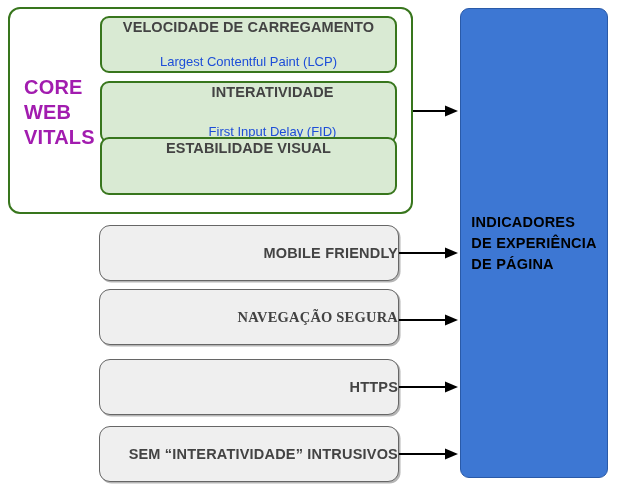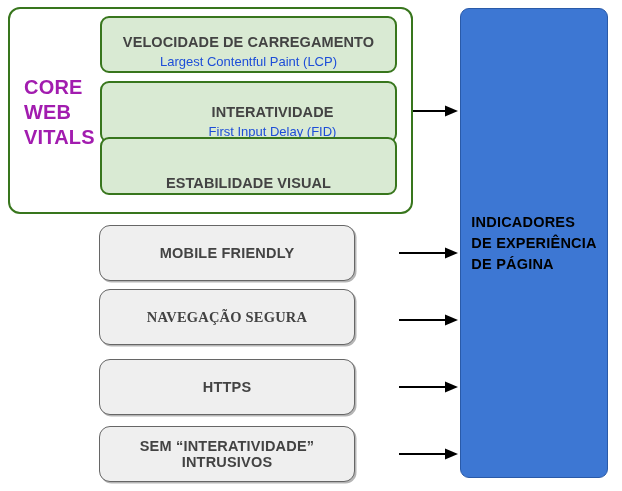--- a/index.html
+++ b/index.html
@@ -49,21 +49,21 @@
     position: absolute;
     left: 100px;
     width: 297px;
     border: 2px solid #38761d;
     border-radius: 9px;
     background: #d9ead3;
     box-sizing: border-box;
     display: flex;
     flex-direction: column;
     align-items: center;
-    justify-content: flex-end;
+    justify-content: space-between;
     text-align: center;
   }
   .green-card .title {
     color: #434343;
     font-size: 14.5px;
     font-weight: bold;
     letter-spacing: 0.1px;
     line-height: 19px;
   }
   .green-card .subtitle {
@@ -74,29 +74,29 @@
     margin-top: 1px;
   }
   #green-card-0 { top: 16px;  height: 57px; }
   #green-card-1 { top: 81px;  height: 62px; padding-left: 48px; }
   #green-card-2 { top: 137px; height: 58px; }
 
   
   .gray-card {
     position: absolute;
     left: 99px;
-    width: 256px;
+    width: 300px;
     height: 56px;
     border: 1.6px solid #666666;
     border-radius: 11px;
     background: #efefef;
     box-sizing: border-box;
     display: flex;
     align-items: center;
-    justify-content: center;
+    justify-content: flex-end;
     text-align: center;
     box-shadow: 1.5px 1.5px 0 rgba(120,120,120,0.55);
   }
   .gray-card .title {
     color: #434343;
     font-size: 14.5px;
     font-weight: bold;
     letter-spacing: 0.2px;
   }
   #gray-card-0 { top: 225px; }

